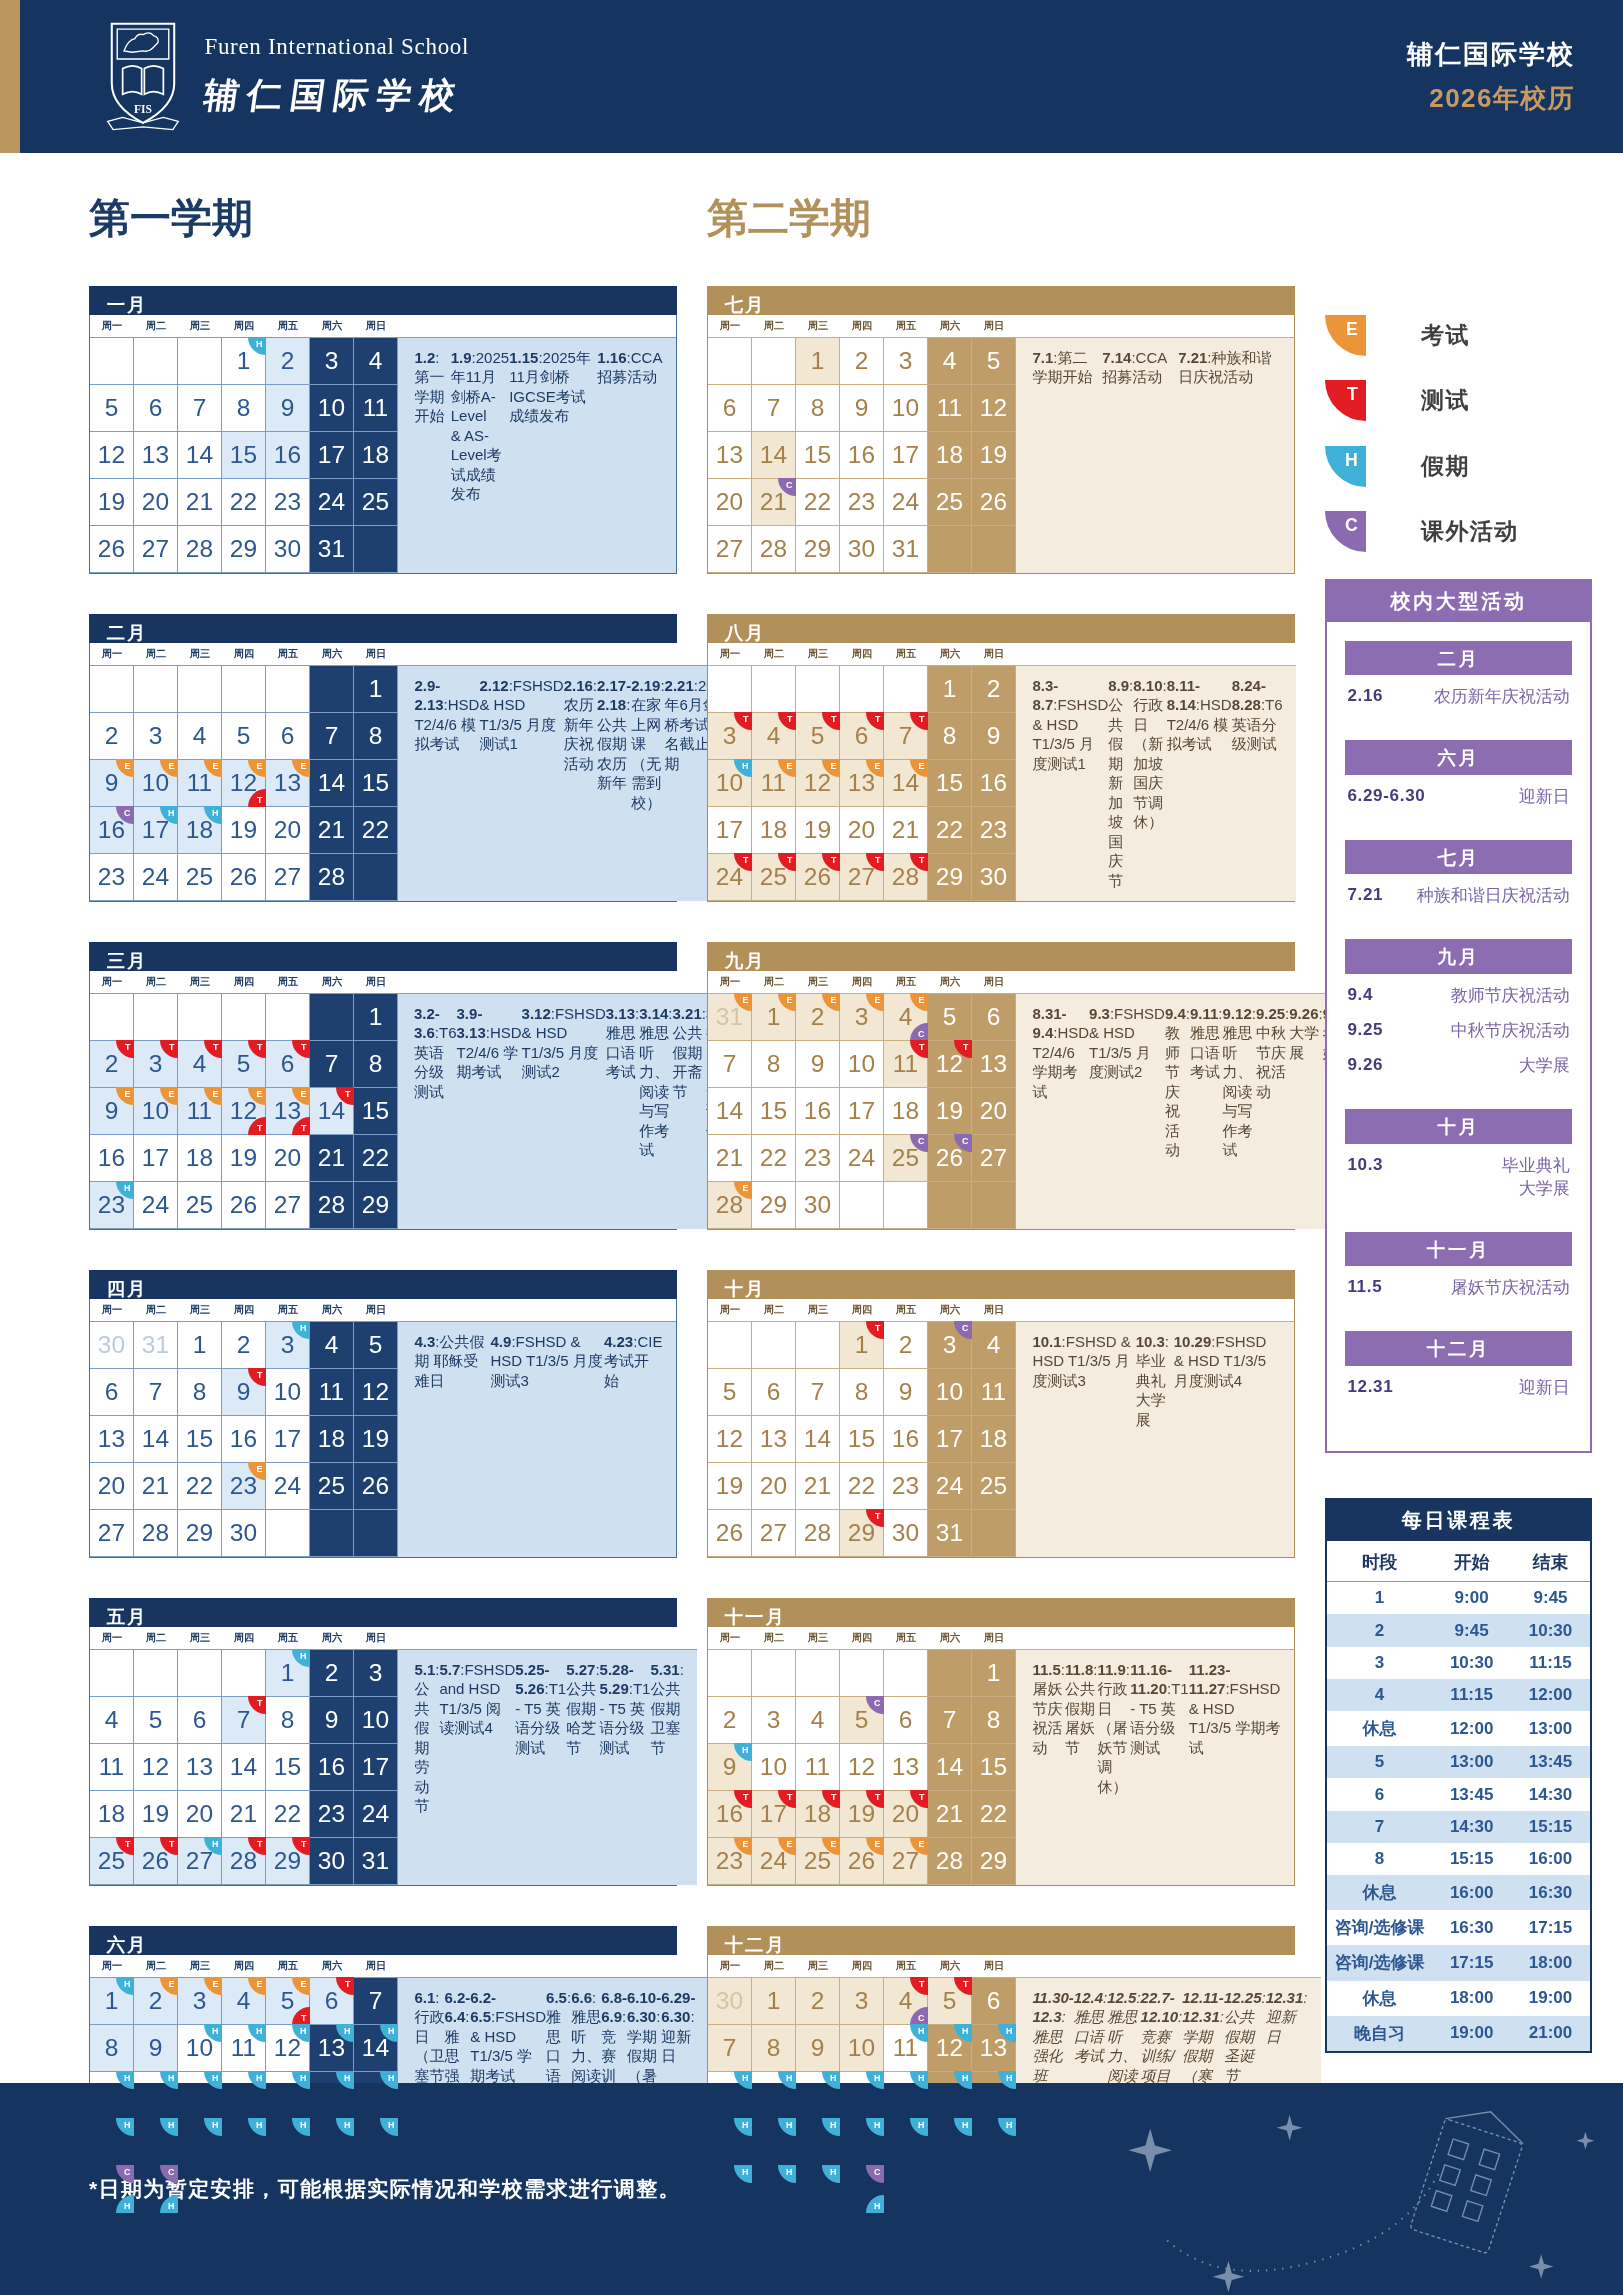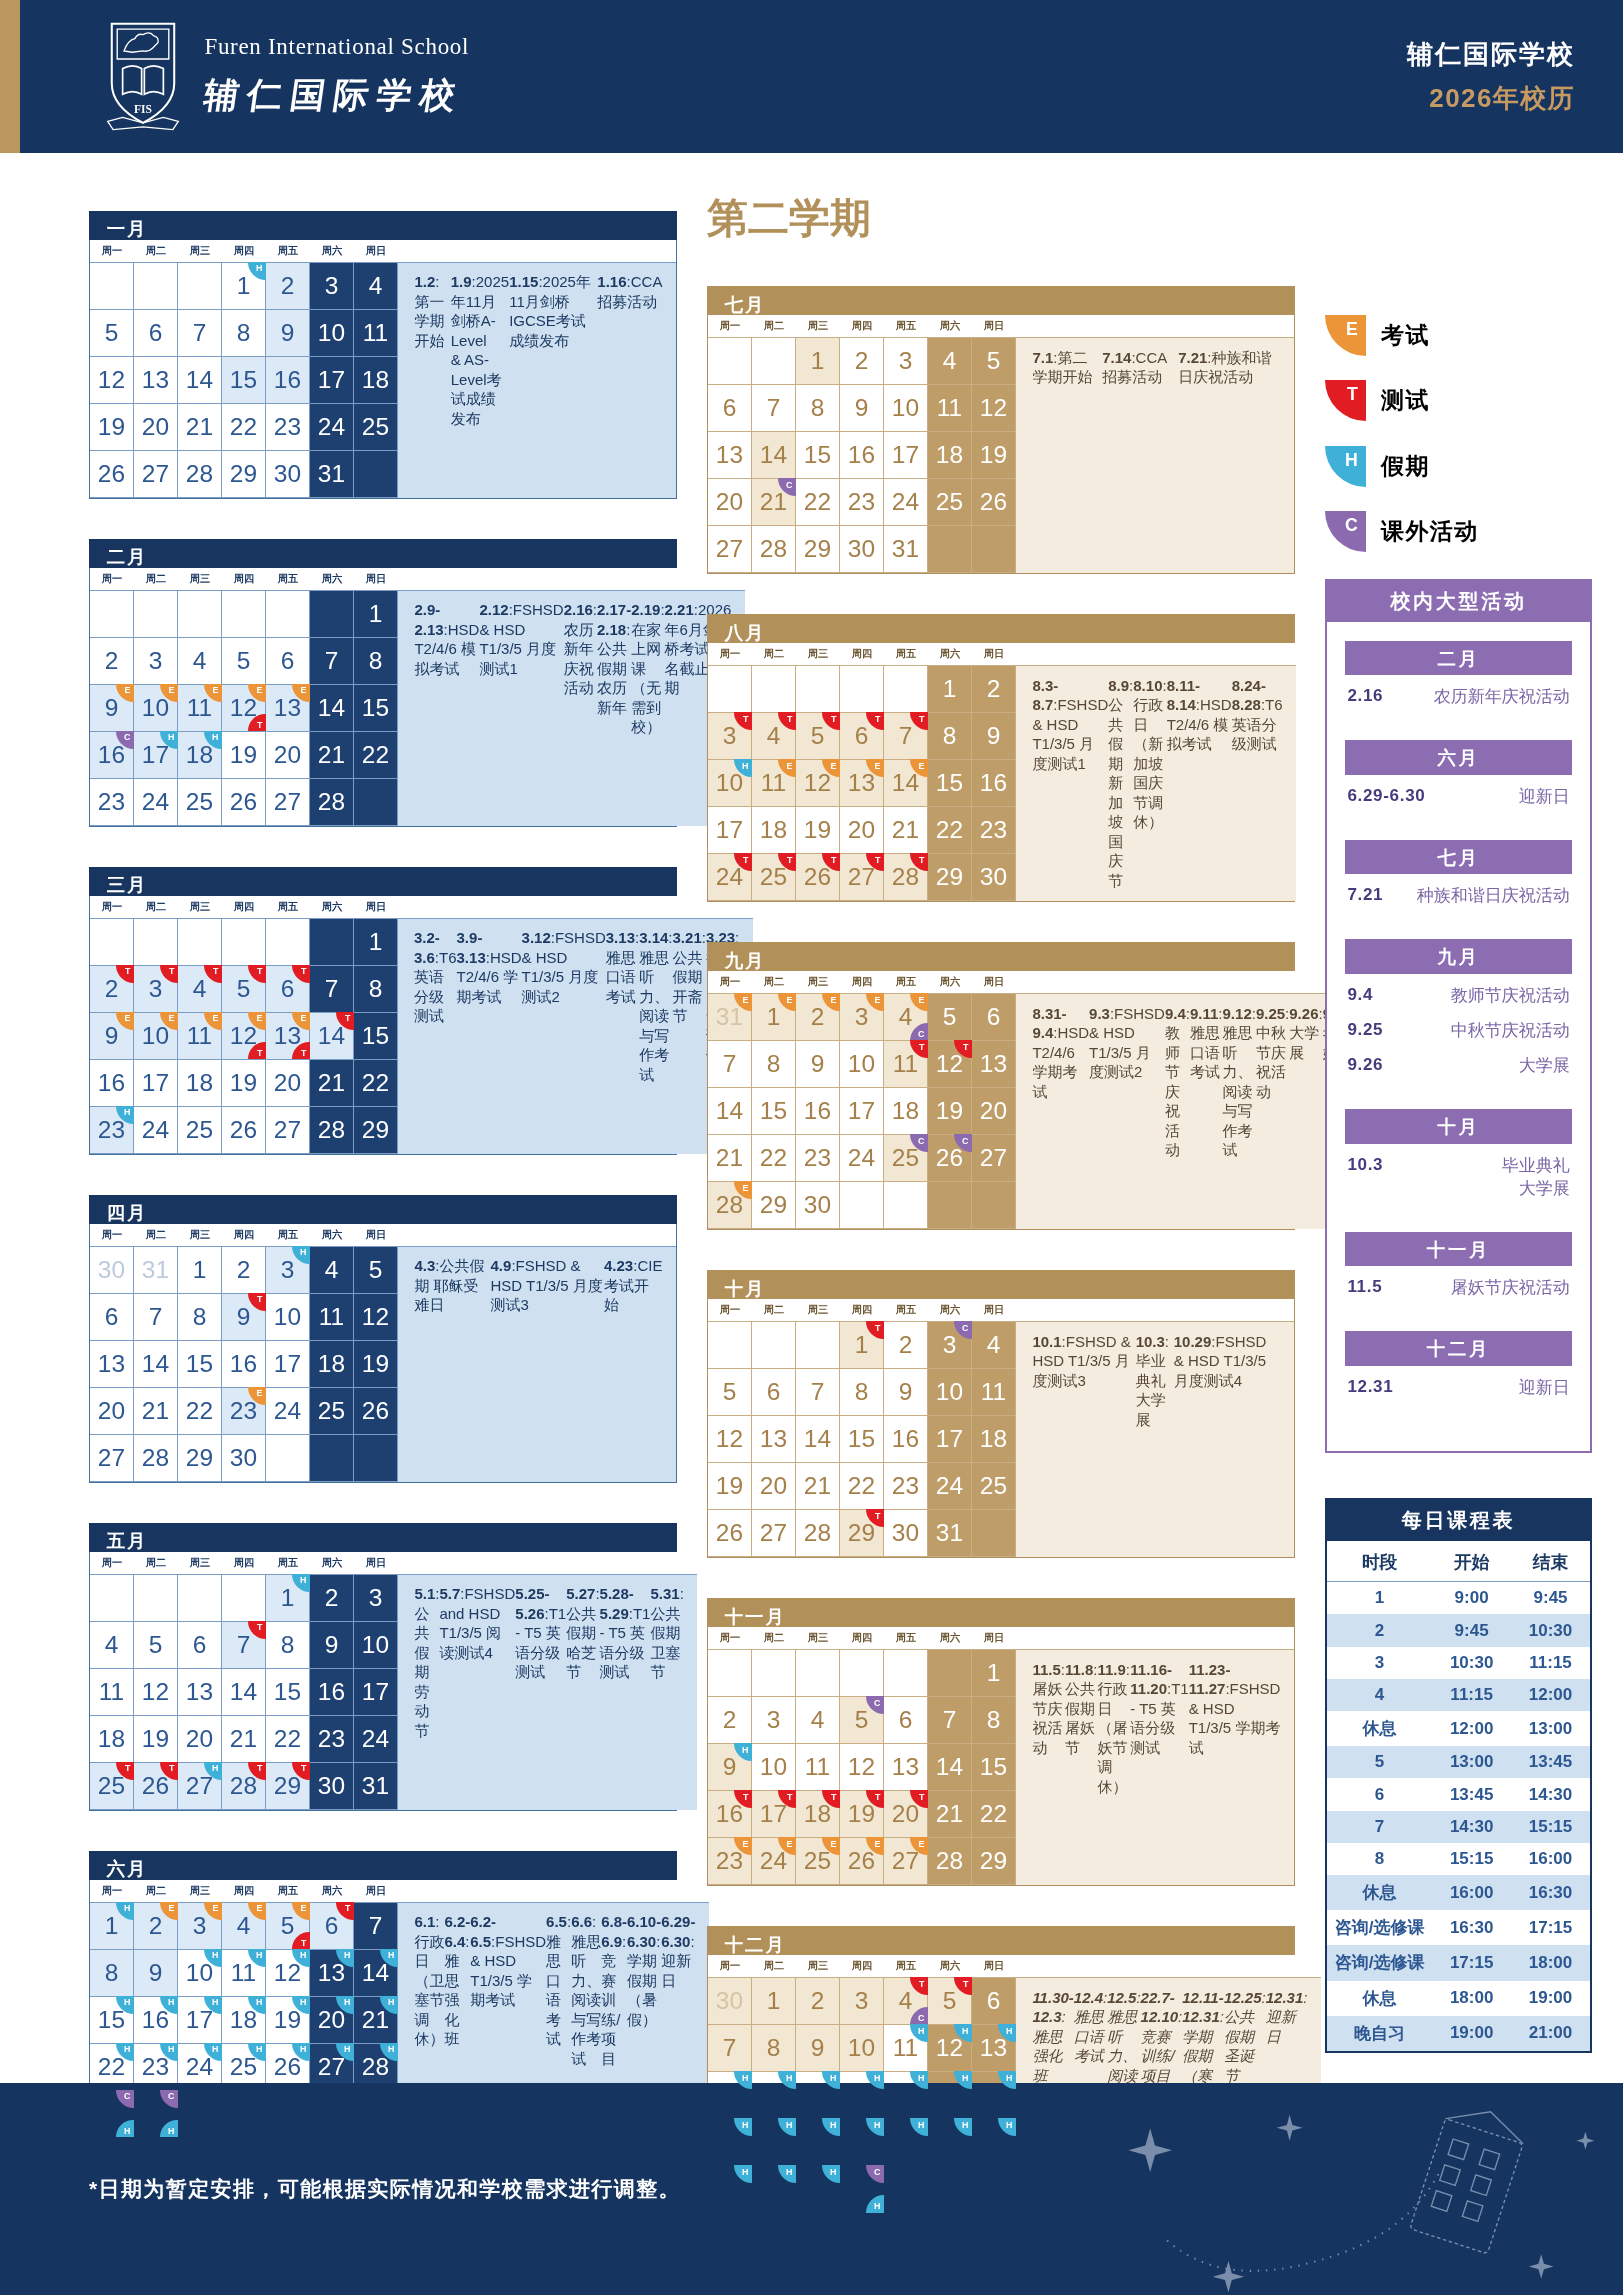--- a/index.html
+++ b/index.html
@@ -50,21 +50,21 @@
          font-size:8.9px; font-weight:bold; color:#fff; z-index:2; }
   .bdg.bot { top:auto; bottom:-0.7px; border-bottom-left-radius:0; border-top-left-radius:100%;
              align-items:flex-end; padding:0 3.4px 1.4px 0; }
   .bE { background:#eb9438; } .bT { background:#e11d23; } .bH { background:#3fb1d8; } .bC { background:#8c6ab0; }
 
   
   .aside { padding-top:144px; }
   .lg-item { display:flex; align-items:center; gap:15px; margin-bottom:24.5px; }
   .lg-badge { width:41px; height:41px; border-bottom-left-radius:100%; color:#fff; font-size:17.7px; font-weight:bold;
               display:flex; align-items:flex-start; justify-content:flex-end; padding:4.1px 8.2px 0 0; }
-  .lg-label { font-size:23px; font-weight:bold; color:#000000; letter-spacing:1.4px; }
+  .lg-label { font-size:23px; font-weight:bold; color:#404040; letter-spacing:1.4px;margin-left:40px; }
 
   .panel { background:#fff; margin-top:27px; }
   .panel.pv { border:2px solid #8d6db2; }
   .panel.nv { border:2px solid #17355f; margin-top:45px; }
   .ph { color:#fff; font-size:20px; font-weight:bold; text-align:center; padding:6.8px 0; letter-spacing:2.7px; }
   .pv .ph { background:#8d6db2; }
   .nv .ph { background:#17355f; }
   .psec { margin:19px 17.7px 0; }
   .psec:last-child { padding-bottom:20.4px; }
   .pmb { background:#8d6db2; color:#fff; font-size:18.4px; font-weight:bold; text-align:center; padding:4.8px 0; letter-spacing:2.7px; margin-bottom:11px; }
@@ -107,20 +107,21 @@
       </div>
     </div>
     <div class="hdr-right">
       <div class="hr1">辅仁国际学校</div>
       <div class="hr2">2026年校历</div>
     </div>
   </header>
 
   <div class="main">
     <section class="sem s1">
+      <h2>第一学期</h2>
       <div id="months-1">
           <div class="month s1">
             <div class="mname">一月</div>
             <div class="mbody">
               <div class="wd">周一</div>
               <div class="wd">周二</div>
               <div class="wd">周三</div>
               <div class="wd">周四</div>
               <div class="wd">周五</div>
               <div class="wd">周六</div>

